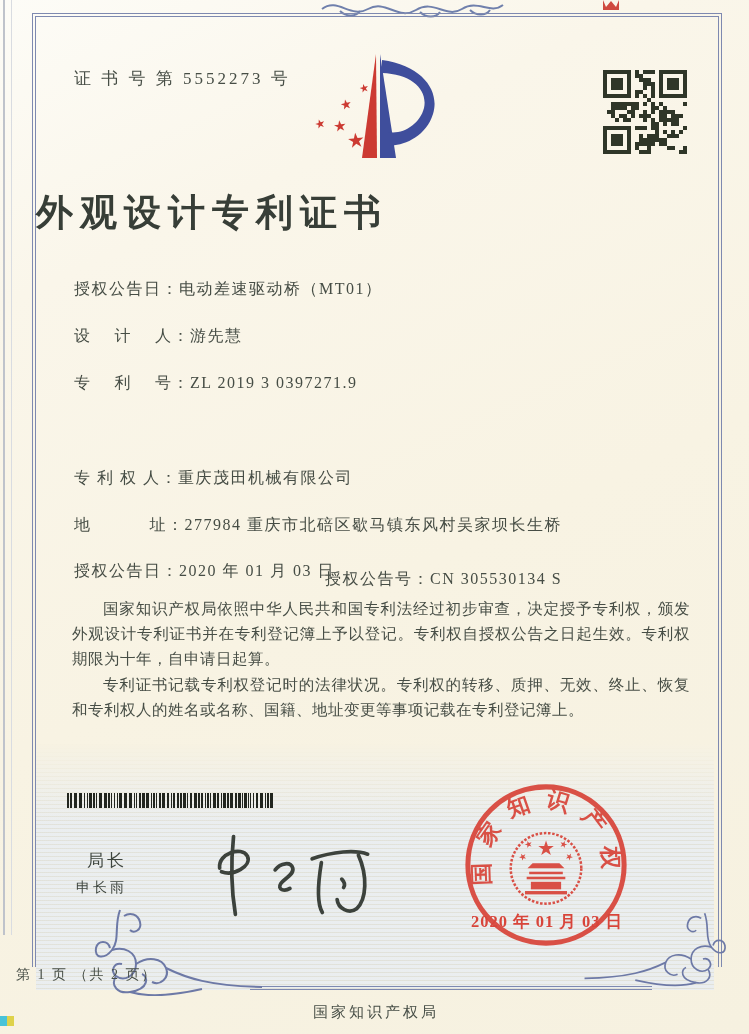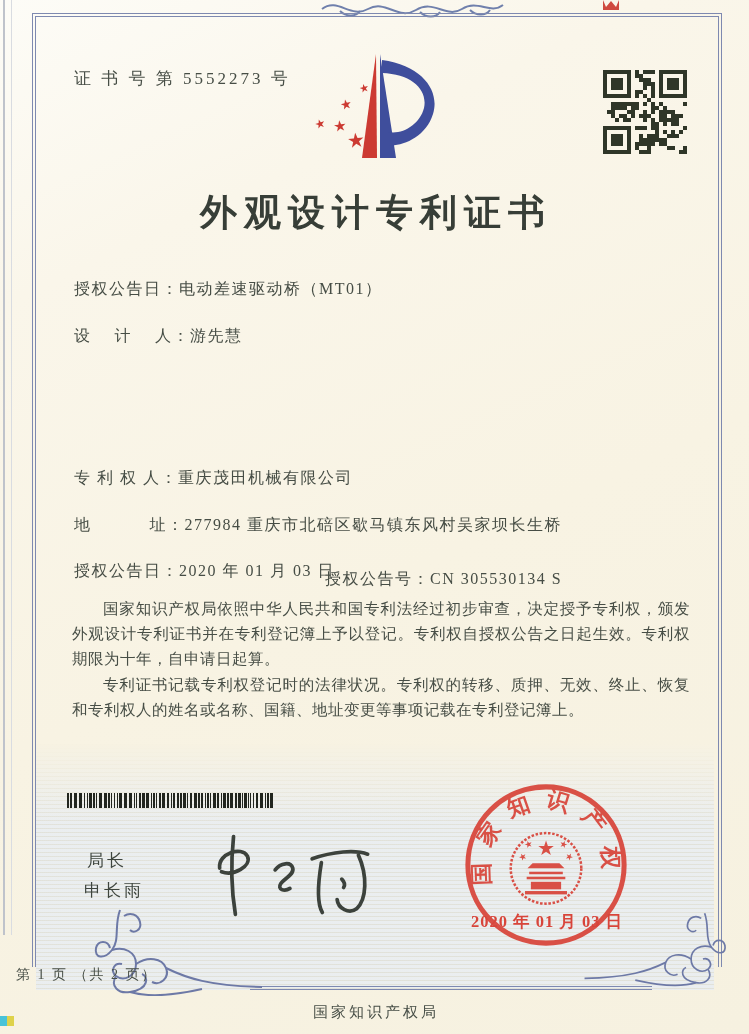--- a/index.html
+++ b/index.html
@@ -13,31 +13,31 @@
     border-left:2px solid #bfc3cb;border-right:1px solid #d9dce1;}
   .frame{position:absolute;left:32px;top:13px;width:682px;height:950px;
     border-top:4px double #7e89b0;border-left:4px double #7e89b0;border-right:4px double #7e89b0;}
   .band{position:absolute;left:36px;top:744px;width:678px;height:246px;
     background:repeating-linear-gradient(180deg,rgba(150,168,190,.22) 0 1px,rgba(232,237,242,.85) 1px 4px);}
   .band:before{content:"";position:absolute;left:0;top:0;width:100%;height:80px;
     background:linear-gradient(180deg,#f7f2e2 0%,rgba(247,242,226,0) 100%);}
   .rule-bottom{position:absolute;left:250px;top:986px;width:402px;height:0;
     border-top:4px double #7e89b0;}
   .cert-no{position:absolute;left:74px;top:67px;font-size:17px;letter-spacing:3px;color:#474e46;}
-  .title{position:absolute;left:36px;top:188px;width:680px;text-align:center;
+  .title{position:absolute;left:36px;top:188px;width:680px;text-align:left;
     font-size:37px;font-weight:700;letter-spacing:7px;color:#373e37;}
   .fieldrow{position:absolute;left:74px;width:616px;font-size:16px;letter-spacing:1.5px;color:#464d45;white-space:nowrap;}
   .f0{top:279px}.f1{top:326px}.f2{top:373px}.f3{top:421px}.f4{top:468px}.f5{top:515px}.f6{top:561px}
   .grant-no{position:absolute;left:251px;top:8px;white-space:nowrap;}
   .paras{position:absolute;left:72px;top:596px;width:618px;font-size:15.5px;line-height:25.2px;
     text-align:justify;letter-spacing:.5px;color:#474e46;}
   .paras p{margin:0;text-indent:2em;}
   .barcode{position:absolute;left:67px;top:793px;width:210px;height:15px;}
   .signer-title{position:absolute;left:87px;top:849px;font-size:17px;letter-spacing:3px;color:#3e453e;}
-  .signer-name{position:absolute;left:84px;top:879px;font-size:17px;letter-spacing:3px;color:#3e453e;}
+  .signer-name{position:absolute;left:76px;top:879px;font-size:14px;letter-spacing:3px;color:#3e453e;}
   .signature{position:absolute;left:203px;top:830px;}
   .seal{position:absolute;left:462px;top:781px;opacity:.93;}
   .seal-date{position:absolute;left:455px;top:911px;width:184px;text-align:center;
     font-size:16.5px;letter-spacing:1px;color:#d8453a;font-weight:700;}
   .page-info{position:absolute;left:16px;top:966px;width:680px;text-align:left;
     font-size:14px;letter-spacing:2px;color:#474e46;}
   .back-note{position:absolute;left:36px;top:1003px;width:680px;text-align:center;
     font-size:15px;letter-spacing:3px;color:#474e46;}
   .corner{position:absolute;}
   .corner-br{transform:scaleX(-1);}
@@ -231,20 +231,21 @@
       <rect x="40" y="80" width="4" height="4" fill="#2f3628"></rect>
       <rect x="44" y="80" width="4" height="4" fill="#2f3628"></rect>
       <rect x="76" y="80" width="4" height="4" fill="#2f3628"></rect>
       <rect x="80" y="80" width="4" height="4" fill="#2f3628"></rect>
     </svg>
 
   <div class="title">外观设计专利证书</div>
 
   <div class="fieldrow f0"><span>授权公告日：</span><span>电动差速驱动桥（MT01）</span></div>
   <div class="fieldrow f1"><span>设　 计　 人：</span><span>游先慧</span></div>
+  <div class="fieldrow f2"><span>专　 利　 号：</span><span>ZL 2019 3 0397271.9</span></div>
   <div class="fieldrow f4"><span>专 利 权 人：</span><span>重庆茂田机械有限公司</span></div>
   <div class="fieldrow f5"><span>地　　　 址：</span><span>277984 重庆市北碚区歇马镇东风村吴家坝长生桥</span></div>
   <div class="fieldrow f6">
     <span>授权公告日：</span><span>2020 年 01 月 03 日</span>
     <span class="grant-no"><span>授权公告号：</span><span>CN 305530134 S</span></span>
   </div>
 
   <div class="paras">
     <p>国家知识产权局依照中华人民共和国专利法经过初步审查，决定授予专利权，颁发外观设计专利证书并在专利登记簿上予以登记。专利权自授权公告之日起生效。专利权期限为十年，自申请日起算。</p>
     <p>专利证书记载专利权登记时的法律状况。专利权的转移、质押、无效、终止、恢复和专利权人的姓名或名称、国籍、地址变更等事项记载在专利登记簿上。</p>

